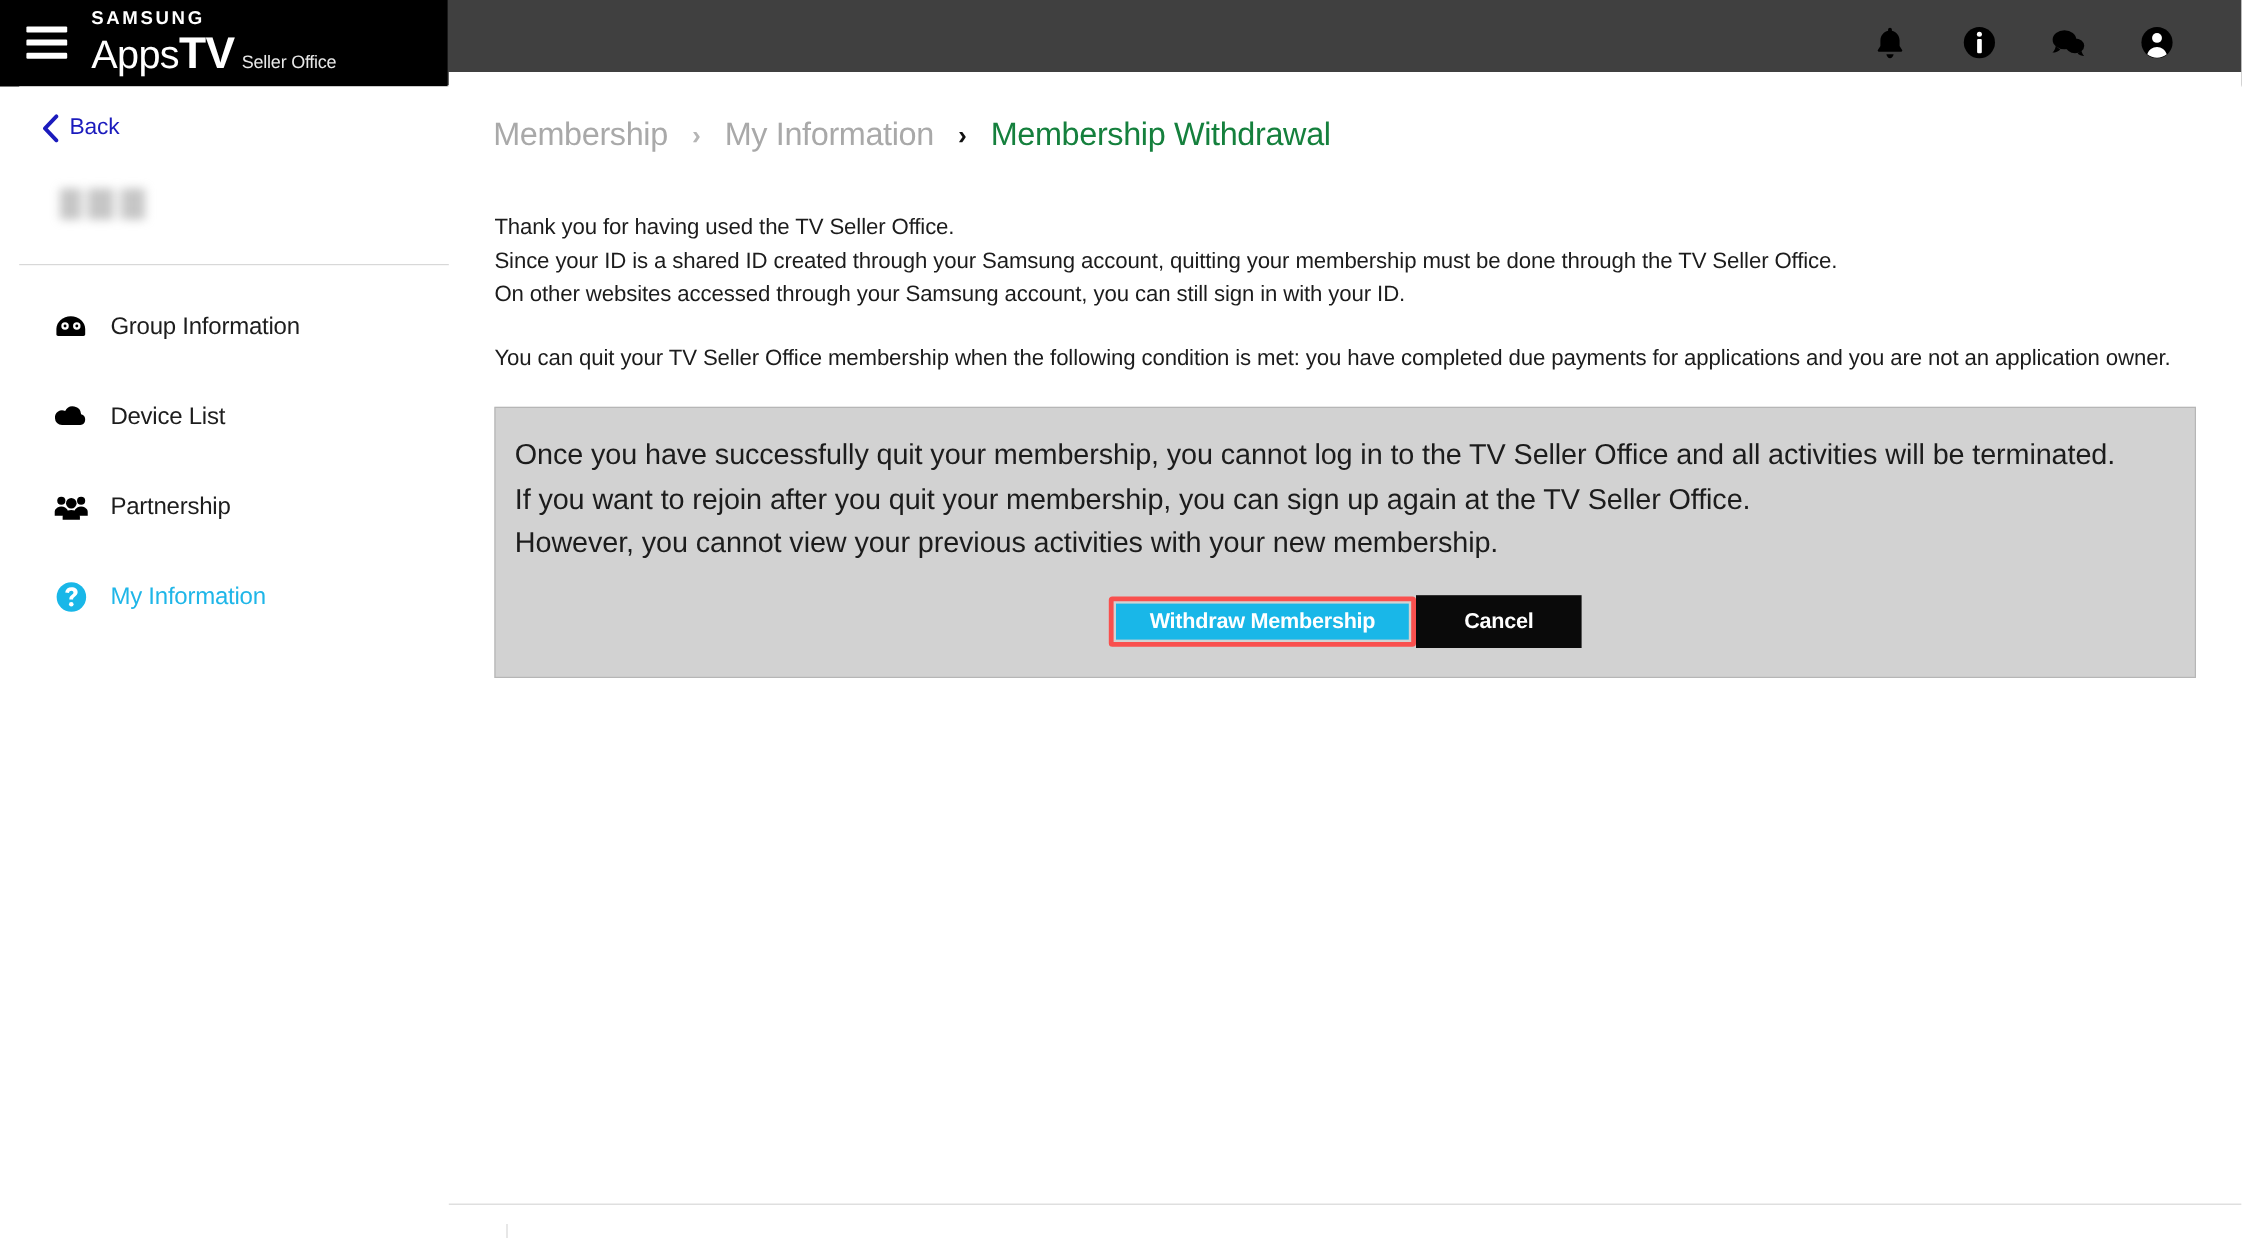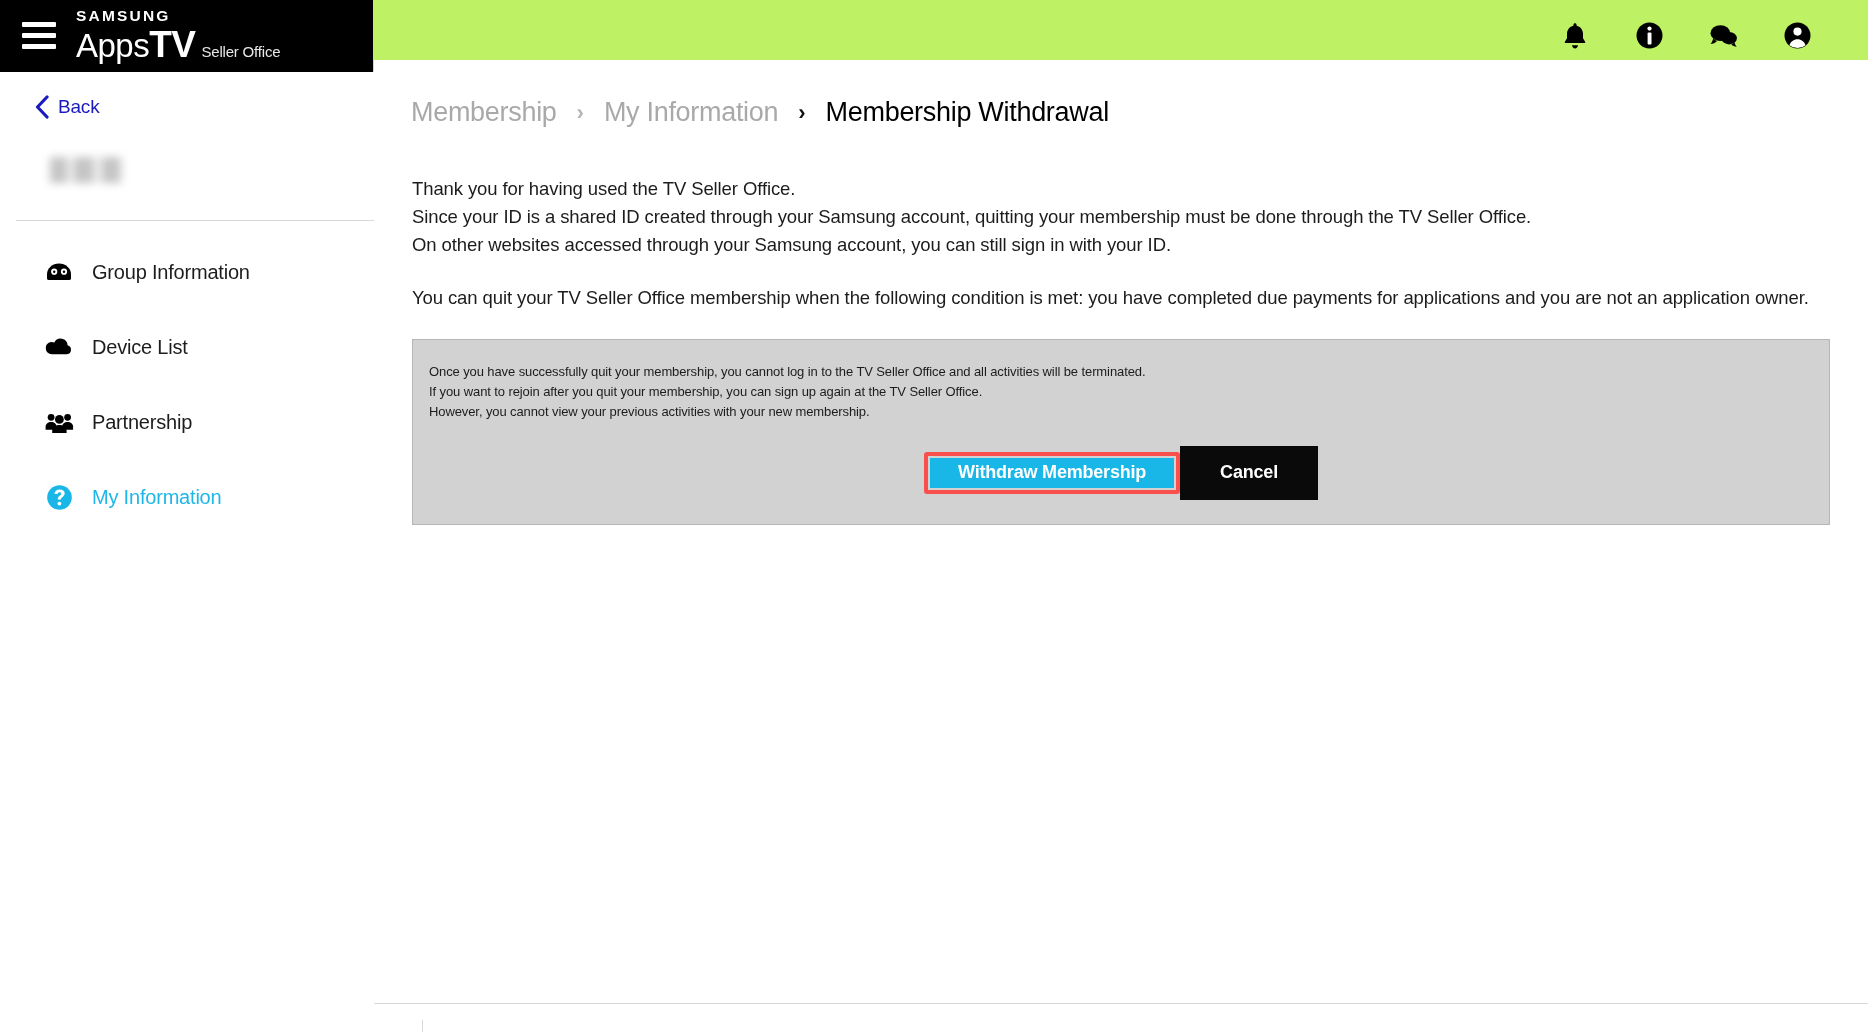--- a/index.html
+++ b/index.html
@@ -10,21 +10,21 @@
     font-family: "Liberation Sans", sans-serif;
     overflow: hidden;
   }
 
   #app { position: relative; width: 1868px; height: 1032px; }
 
   
   .topbar {
     position: absolute; top: 0; left: 0;
     width: 1868px; height: 72px;
-    background: #bef264;
+    background: #404040;
     border-bottom: 1px solid #eeeeee;
     display: flex; align-items: center;
   }
   .brandblock {
     width: 373px; height: 72px;
     background: #000000;
     display: flex; align-items: center;
     flex: 0 0 373px;
     overflow: hidden;
   }
@@ -97,55 +97,55 @@
   .nav-item.active .nav-label { color: #1fb6e8; }
 
   
   .main { position: absolute; top: 60px; left: 374px; width: 1494px; height: 960px; background: #fff; }
 
   .breadcrumb {
     display: flex; align-items: center;
     padding: 37px 0 0 37px; gap: 20px;
   }
   .crumb { font-size: 27px; color: #a9a9a9; letter-spacing: -0.3px; cursor: pointer; }
-  .crumb.current { color: #000000; cursor: default; text-align: right; }
+  .crumb.current { color: #15803d; cursor: default; text-align: right; }
   .crumb-sep { color: #b5b5b5; font-size: 22px; font-weight: bold; }
   .crumb-sep.dark { color: #111111; }
 
   .body-text { padding: 47px 0 0 38px; }
   .para { font-size: 18.5px; color: #1c1c1c; line-height: 1.52; letter-spacing: -0.1px; }
   .para + .para { margin-top: 25px; }
 
   .notice {
     margin: 27px 38px 0 38px;
     background: #d2d2d2;
     border: 1px solid #b6b6b6;
     padding: 22px 16px 24px 16px;
   }
-  .notice .para { font-size: 13px; }
+  .notice .para { font-size: 24px; }
   .notice-actions {
     display: flex; justify-content: center; align-items: center;
     margin-top: 24px;
   }
   .highlight-wrap {
     border: 4px solid #f9504e;
     border-radius: 3px;
     padding: 2px;
     display: inline-flex;
   }
   .btn {
     border: none; cursor: pointer;
     font-size: 18px; font-weight: bold;
     font-family: "Liberation Sans", sans-serif;
     letter-spacing: -0.2px;
     height: 30px; display: inline-flex;
     align-items: center; justify-content: center;
   }
   .btn-primary { background: #19b7e8; color: #ffffff; padding: 0 28px; min-width: 218px; }
-  .btn-dark { background: #0a0a0a; color: #ffffff; padding: 0 40px; min-width: 112px; height: 54px; }
+  .btn-dark { background: #0a0a0a; color: #ffffff; padding: 0 40px; min-width: 112px; height: 44px; }
 
   .footer-rule {
     position: absolute; left: 374px; bottom: 28px;
     width: 1494px; height: 1px; background: #d8d8d8;
   }
 </style>
 </head>
 <body>
 
 <div id="app">

